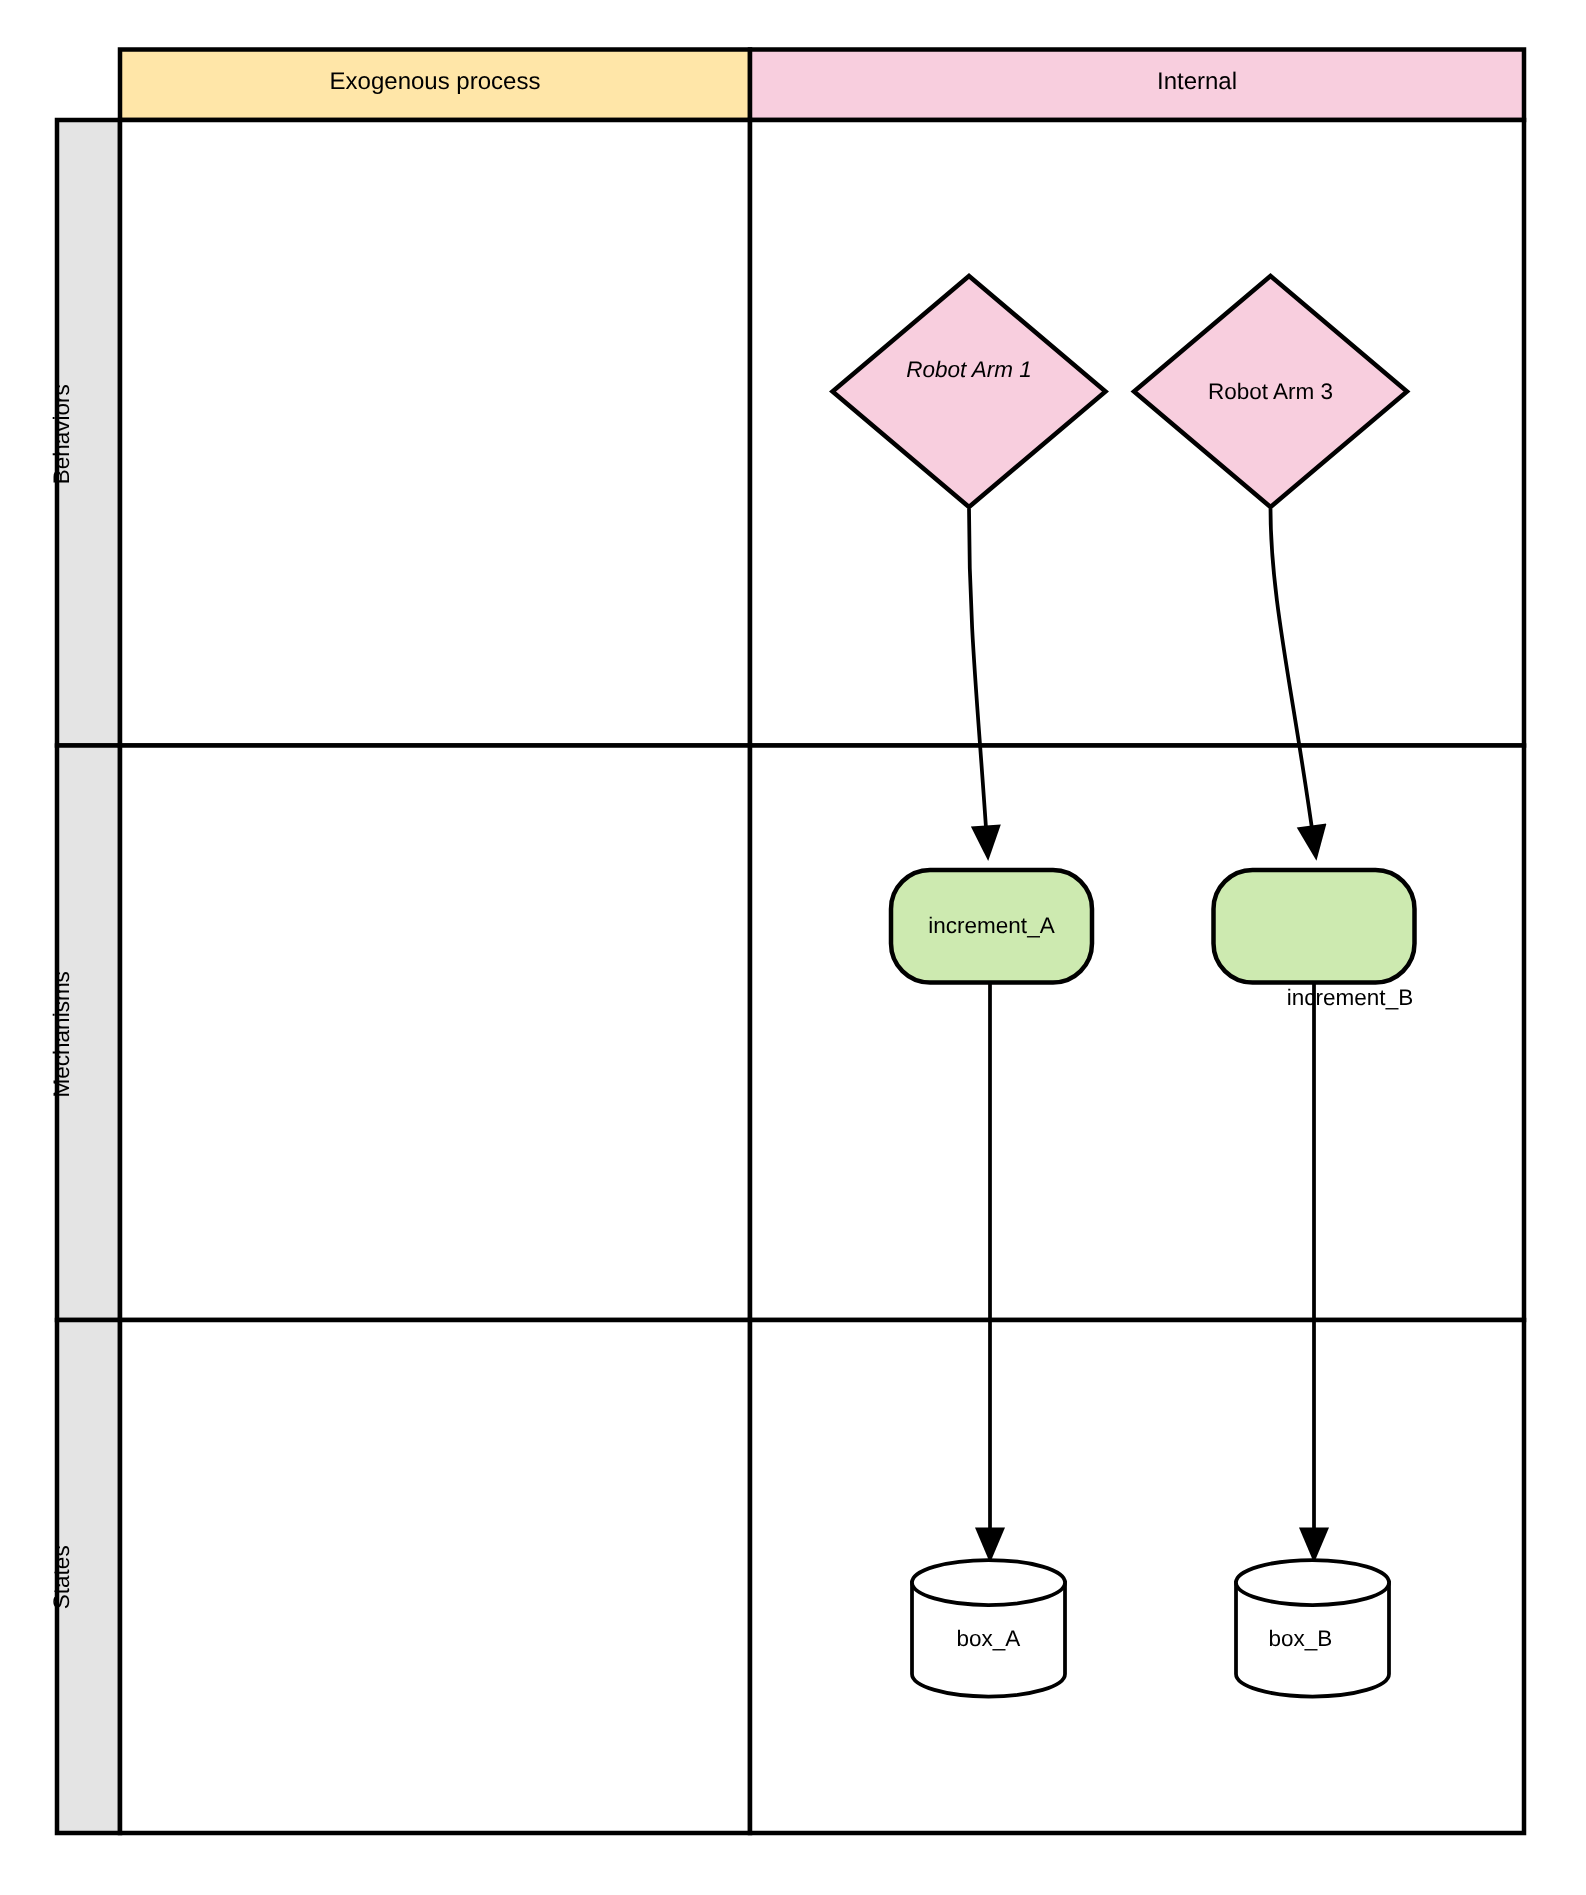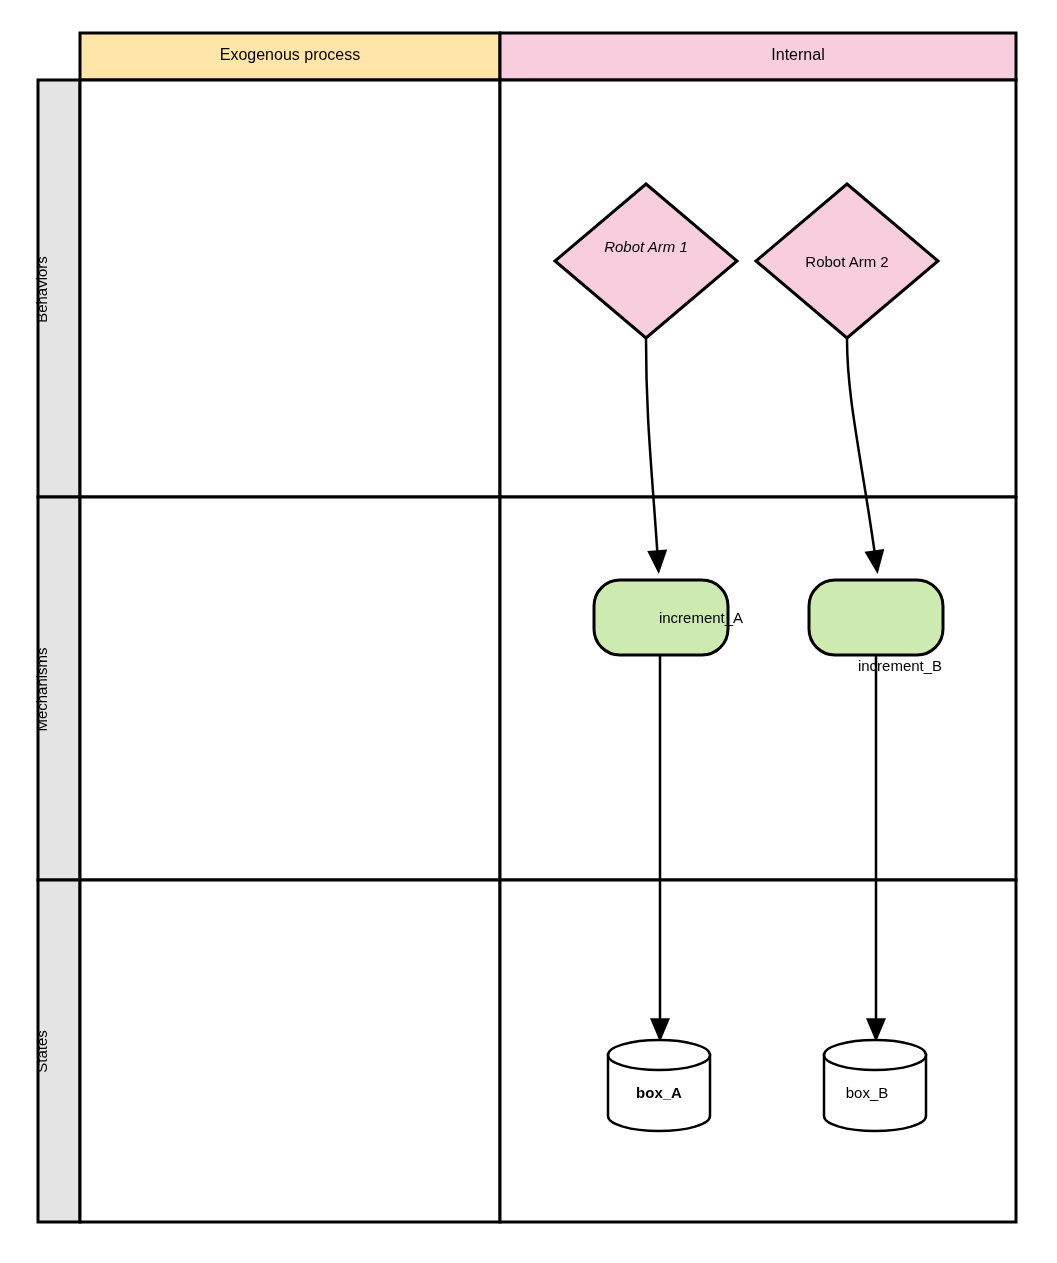--- a/index.html
+++ b/index.html
@@ -105,21 +105,21 @@
 <div class="lbl hdr-label" style="left:500px; top:46px; width:516px; text-align:center;padding-left:40px;">Internal</div>
 
 <div class="lbl rowlbl" style="left:-21px; top:281px; width:125px; text-align:center; transform: rotate(-90deg);">Behaviors</div>
 
 <div class="lbl rowlbl" style="left:-21px; top:681px; width:125px; text-align:center; transform: rotate(-90deg);">Mechanisms</div>
 
 <div class="lbl rowlbl" style="left:-21px; top:1043px; width:125px; text-align:center; transform: rotate(-90deg);">States</div>
 
 <div class="lbl node-label" style="left:556px; top:238px; width:180px; text-align:center;font-style:italic;">Robot Arm 1</div>
 
-<div class="lbl node-label" style="left:757px; top:253px; width:180px; text-align:center;">Robot Arm 2</div>
+<div class="lbl node-label" style="left:757px; top:253px; width:180px; text-align:center;">Robot Arm 3</div>
 
-<div class="lbl node-label" style="left:594px; top:609px; width:134px; text-align:center;padding-left:40px;">increment_A</div>
+<div class="lbl node-label" style="left:594px; top:609px; width:134px; text-align:center;">increment_A</div>
 
 <div class="lbl node-label" style="left:833px; top:609px; width:134px; text-align:center;margin-top:48px;">increment_B</div>
 
-<div class="lbl node-label" style="left:608px; top:1084px; width:102px; text-align:center;font-weight:bold;">box_A</div>
+<div class="lbl node-label" style="left:608px; top:1084px; width:102px; text-align:center;">box_A</div>
 
 <div class="lbl node-label" style="left:824px; top:1084px; width:86px; text-align:center;">box_B</div>
 
 </body></html>

